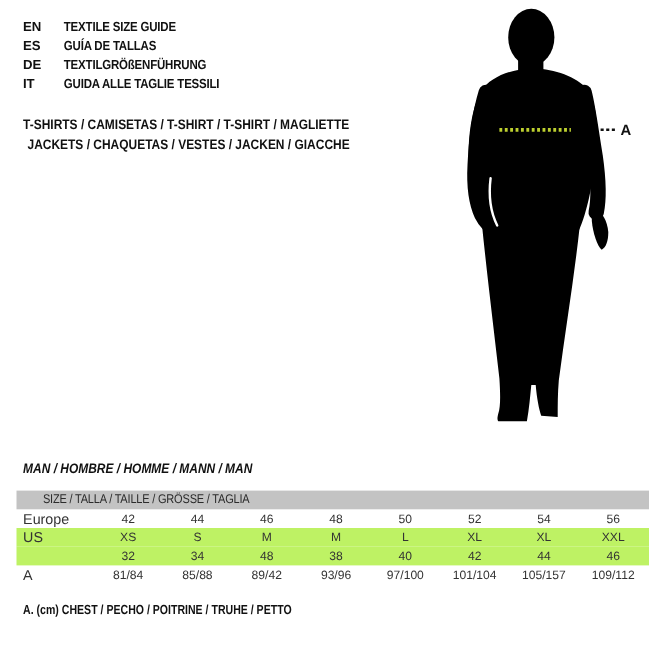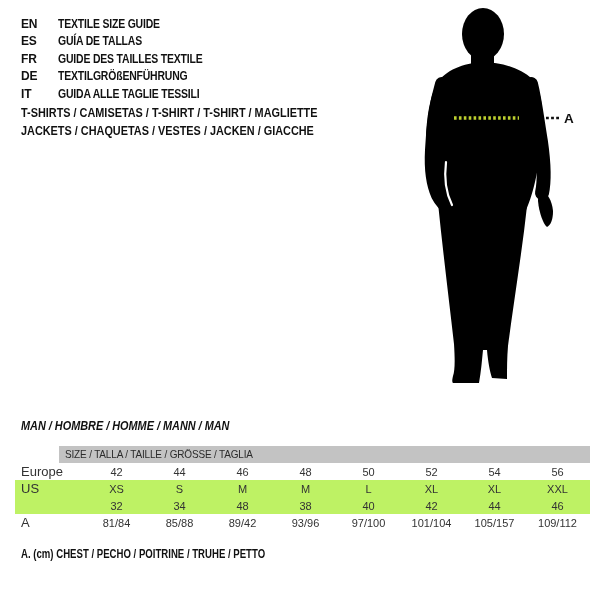--- a/index.html
+++ b/index.html
@@ -11,55 +11,51 @@
   .cond80{display:inline-block;transform:scaleX(0.80);transform-origin:0 50%;white-space:nowrap;}
 
   
   .lang-block{position:absolute;left:21px;top:13px;}
   .lang-row{display:flex;height:17.5px;align-items:flex-end;}
   .lang-code{width:37px;font-size:12px;font-weight:bold;letter-spacing:-0.2px;}
   .lang-name{font-size:12px;font-weight:bold;letter-spacing:-0.2px;}
 
   
   .garment-block{position:absolute;left:21px;top:106px;}
-  .garment-line{height:18px;font-size:12.5px;font-weight:bold;}
+  .garment-line{height:18px;font-size:12.5px;font-weight:bold;text-align:right;}
 
   
   .figure-wrap{position:absolute;left:395px;top:0;width:205px;height:400px;}
 
   
   .section-title{position:absolute;left:21px;top:419px;font-size:12.5px;font-weight:bold;font-style:italic;}
 
   
   .size-table{position:absolute;left:15px;top:446px;width:575px;font-size:11px;color:#2e2e2e;}
-  .thead{height:17px;line-height:17px;background:#c3c3c3;color:#2b2b2b;padding-left:6px;
-         font-size:11.5px;letter-spacing:-0.2px;margin-left:44px;}
+  .thead{height:17px;line-height:17px;background:#c3c3c3;color:#2b2b2b;padding-left:24px;
+         font-size:11.5px;letter-spacing:-0.2px;}
   .trow{display:grid;grid-template-columns:70px repeat(8,63px);height:17px;align-items:center;}
   .trow.alt{background:#bef264;}
   .tlabel{padding-left:6px;text-align:left;font-size:13px;color:#333;}
   .tcell{text-align:center;color:#333;}
 
   
   .footnote{position:absolute;left:21px;top:547px;font-size:12px;font-weight:bold;}
 </style>
 </head>
 <body>
 
 <div class="lang-block">
   <div class="lang-row">
     <span class="lang-code">EN</span>
     <span class="lang-name cond">TEXTILE SIZE GUIDE</span>
   </div>
   <div class="lang-row">
     <span class="lang-code">ES</span>
     <span class="lang-name cond">GUÍA DE TALLAS</span>
-  </div>
-  <div class="lang-row">
-    <span class="lang-code">FR</span>
-    <span class="lang-name cond">GUIDE DES TAILLES TEXTILE</span>
   </div>
   <div class="lang-row">
     <span class="lang-code">DE</span>
     <span class="lang-name cond">TEXTILGRÖßENFÜHRUNG</span>
   </div>
   <div class="lang-row">
     <span class="lang-code">IT</span>
     <span class="lang-name cond">GUIDA ALLE TAGLIE TESSILI</span>
   </div>
 </div>

